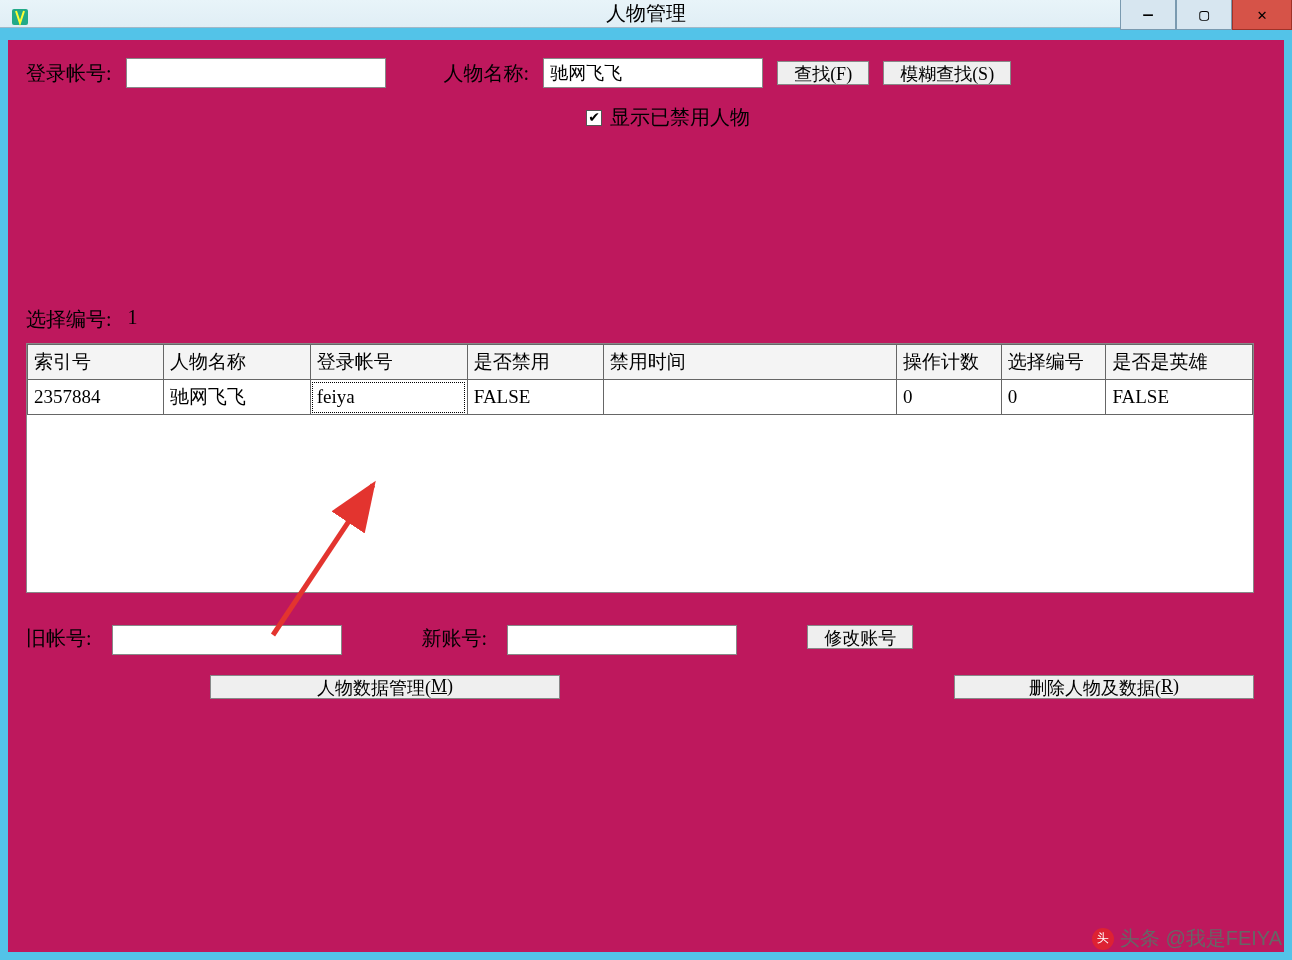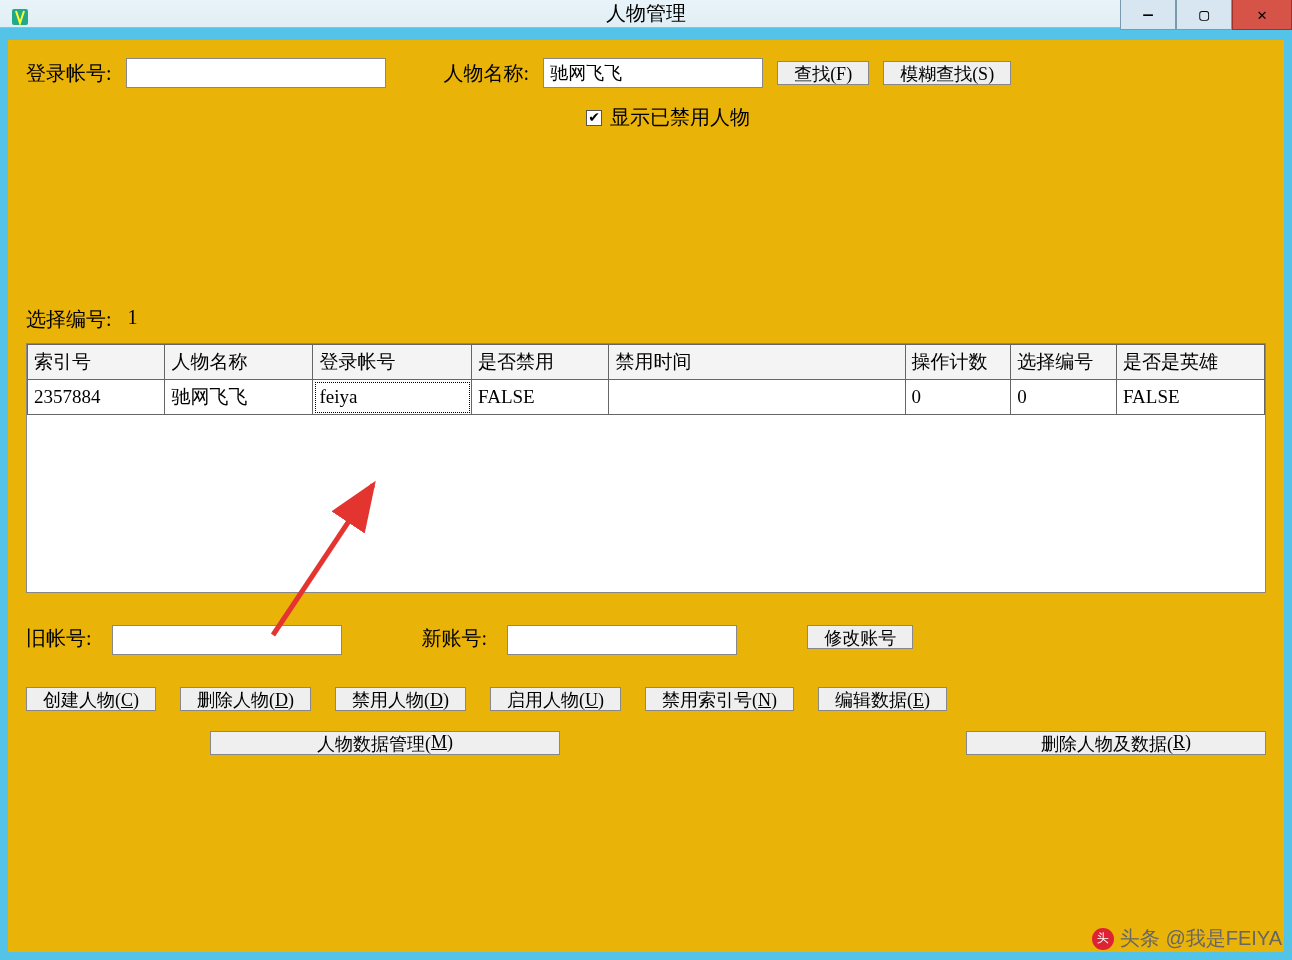--- a/index.html
+++ b/index.html
@@ -46,22 +46,22 @@
   border: 1px solid #7a9ab0;
   border-top: none;
   font-size: 16px;
   font-weight: bold;
   cursor: pointer;
 }
 .win-btn.close { background: #d65348; border-color: #a03228; color: #000; width: 60px;}
 .client {
   position: absolute;
   left: 8px; right: 8px; top: 40px; bottom: 8px;
-  background: #eab308;
-  padding: 18px 18px 10px 18px;
+  background: #be185d;
+  padding: 18px 30px 10px 18px;
 }
 .row { display: flex; align-items: center; }
 .search-area { gap: 14px; }
 label.lbl { font-size: 20px; }
 input.text {
   height: 30px;
   border: 1px solid #888;
   background: #fff;
   font-family: inherit;
   font-size: 18px;
@@ -259,28 +259,20 @@
   <div class="account-row">
     <label class="lbl">旧帐号:</label>
     <input class="text" style="width: 230px;" value="">
     <span style="width:40px"></span>
     <label class="lbl">新账号:</label>
     <input class="text" style="width: 230px;" value="">
     <span style="width:30px"></span>
     <button class="btn"><span>修改账号</span></button>
   </div>
 
-  <div class="button-row">
-    <button class="btn">创建人物(<u>C</u>)</button>
-    <button class="btn">删除人物(<u>D</u>)</button>
-    <button class="btn">禁用人物(<u>D</u>)</button>
-    <button class="btn">启用人物(<u>U</u>)</button>
-    <button class="btn">禁用索引号(<u>N</u>)</button>
-    <button class="btn">编辑数据(<u>E</u>)</button>
-  </div>
 
   <div class="button-row2">
     <span style="width:160px"></span>
     <button class="btn wide">人物数据管理(<u>M</u>)</button>
     <span style="flex:1"></span>
     <button class="btn wide" style="min-width:300px">删除人物及数据(<u>R</u>)</button>
   </div>
 
 </div>
 

